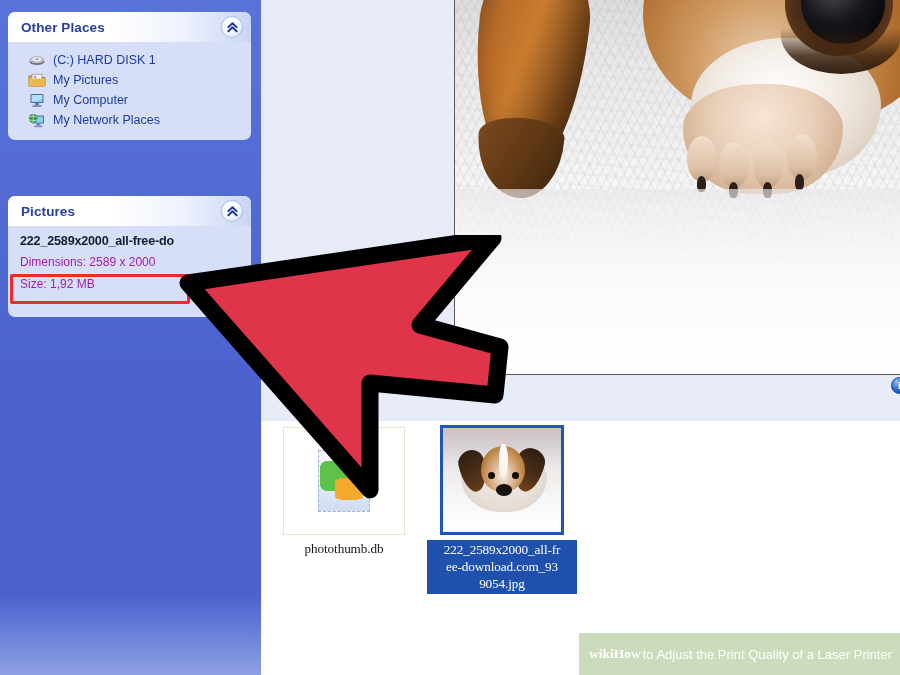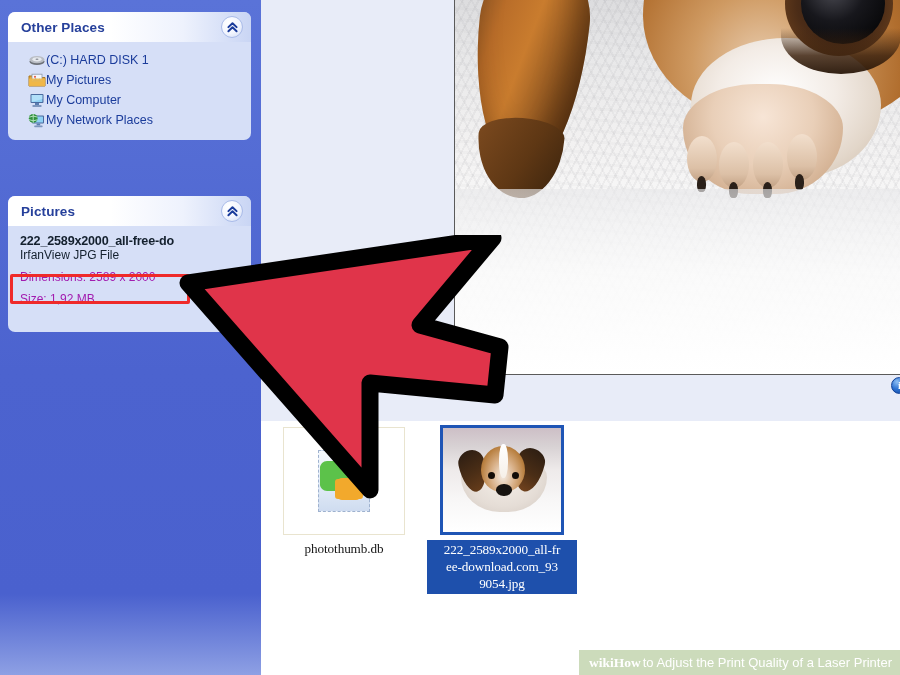--- a/index.html
+++ b/index.html
@@ -36,21 +36,21 @@
     position: absolute; right: 8px; top: 4px;
     width: 22px; height: 22px; border-radius: 50%;
     background: radial-gradient(circle at 35% 30%, #ffffff 0%, #f2f5fe 55%, #cdd8f2 100%);
     border: 1px solid #a9bbe8;
     display: flex; align-items: center; justify-content: center;
   }
   .chev-btn svg { display: block; }
   .panel-body { padding: 8px 10px 10px 10px; }
 
   .place-row {
-    display: flex; align-items: center; 
+    display: flex; align-items: center; gap: 7px;
     padding: 2px 0 2px 10px; min-height: 20px; text-align: center;
   }
   .place-label {
     font-size: 12.5px; color: #1b3c9b; white-space: nowrap;
   }
   .ico { width: 18px; height: 16px; flex: 0 0 18px; position: relative; }
 
   
   .det-name {
     font-size: 12.6px; font-weight: bold; color: #14202e;
@@ -238,21 +238,21 @@
   .m-nose {
     position: absolute; left: 53px; top: 56px; width: 16px; height: 12px;
     background: #171310; border-radius: 48%;
   }
 
   
   .arrow { position: absolute; left: 170px; top: 235px; width: 420px; height: 285px; pointer-events: none; }
 
   
   .wm {
-    position: absolute; right: 0; bottom: 0; height: 25px;
+    position: absolute; right: 0; bottom: 0; height: 42px;
     background: rgba(200,216,181,.92);
     display: flex; align-items: center; padding: 0 8px 0 10px;
   }
   .wm-brand { font-size: 13.5px; font-weight: bold; color: #ffffff; font-family: "Liberation Serif", serif; }
   .wm-text { font-size: 13px; font-weight: normal; color: #ffffff; margin-left: 2px; }
 </style>
 </head>
 <body>
 
 <div id="root">
@@ -331,21 +331,20 @@
         <span class="panel-title">Pictures</span>
         <span class="chev-btn">
           <svg width="13" height="13" viewBox="0 0 13 13">
             <path d="M2.4 6.1 L6.5 2.2 L10.6 6.1" fill="none" stroke="#1b3c9b" stroke-width="2" stroke-linecap="round" stroke-linejoin="round"></path>
             <path d="M2.4 10.2 L6.5 6.3 L10.6 10.2" fill="none" stroke="#1b3c9b" stroke-width="2" stroke-linecap="round" stroke-linejoin="round"></path>
           </svg>
         </span>
       </div>
       <div class="panel-body" style="padding-top:7px;">
         <div class="det-name">222_2589x2000_all-free-do</div>
-        <div class="det-type">IrfanView JPG File</div>
         <div class="det-line det-dim">Dimensions: 2589 x 2000</div>
         <div class="det-line">Size: 1,92 MB</div>
         <div class="det-line" style="margin-top:0;text-align:right;">10:50</div>
       </div>
     </div>
 
     <div class="redbox"></div>
   </div>
 
   <div class="content">

